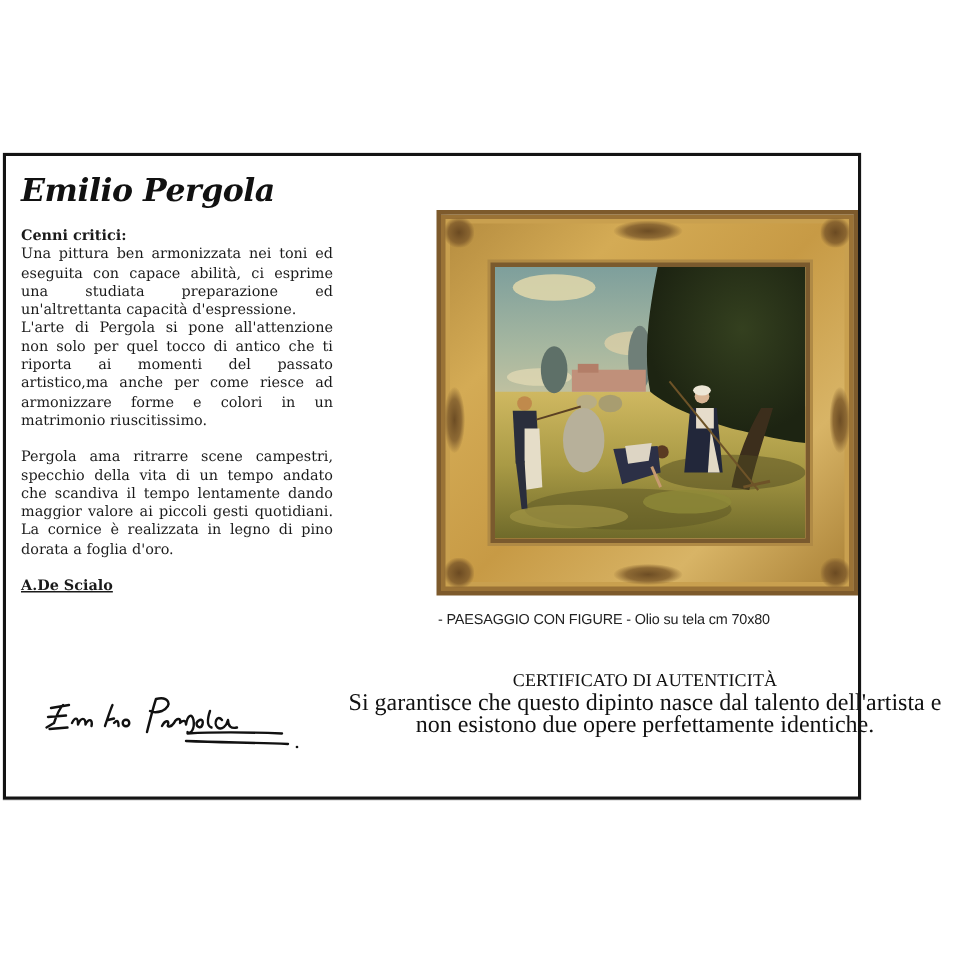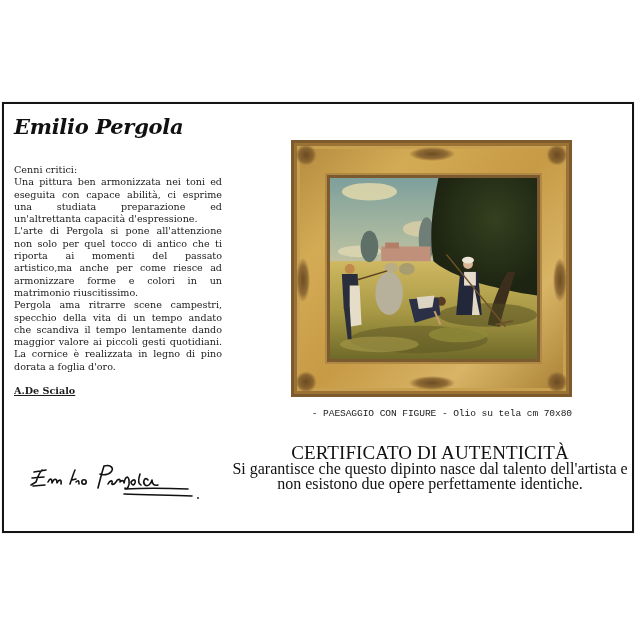--- a/index.html
+++ b/index.html
@@ -13,21 +13,21 @@
     .page {
       position: relative;
       width: 640px;
       height: 640px;
       background: #ffffff;
     }
     .cert {
       position: absolute;
       left: 2px;
       top: 102px;
-      width: 632px;
+      width: 572px;
       height: 431px;
       border: 2px solid #141414;
       box-sizing: border-box;
       background: #ffffff;
       box-shadow: 0 0 0.6px #444;
     }
     .title {
       position: absolute;
       left: 10px;
       top: 9px;
@@ -53,24 +53,24 @@
     .bio p {
       margin: 0;
       text-align: justify;
       hyphens: none;
     }
     .bio .born {
       font-weight: bold;
       text-align: left;
     }
     .bio .heading {
-      font-weight: normal;
+      font-weight: bold;
+    }
+    .bio .gap {
       margin-top: 12px;
-    }
-    .bio .gap {
     }
     .bio .author {
       font-weight: bold;
       text-align: left;
       margin-top: 12px;
       padding-right: 0px;
       text-decoration: underline;
     }
     .signature {
       position: absolute;
@@ -124,37 +124,37 @@
       border: 3px solid #7a5a2e;
       box-shadow: 0 0 0 2px #b08a45;
       overflow: hidden;
     }
     .canvas svg { display: block; width: 100%; height: 100%; }
     .caption {
       position: absolute;
       left: 288px;
       top: 304px;
       width: 280px;
-      text-align: right;
-      font-family: Liberation Mono, monospace;
+      text-align: left;
+      font-family: Liberation Sans, sans-serif;
       font-size: 9.6px;
       color: #222;
       letter-spacing: -0.1px;
     }
     .authenticity {
       position: absolute;
       left: 226px;
       top: 341px;
       width: 400px;
       text-align: center;
       font-family: "Liberation Serif", serif;
       color: #111;
     }
     .authenticity .cert-title {
-      font-size: 19px;
+      font-size: 12px;
       line-height: 16px;
       letter-spacing: 0.1px;
     }
     .authenticity .cert-text {
       font-size: 16px;
       line-height: 14.5px;
       margin-top: 1px;
     }
   </style>
 </head>

